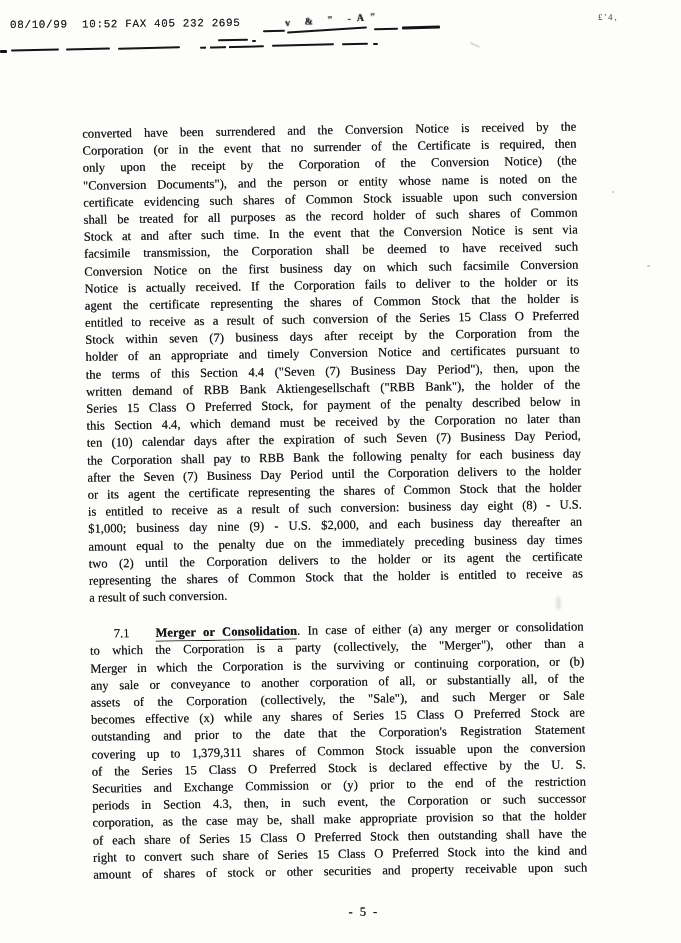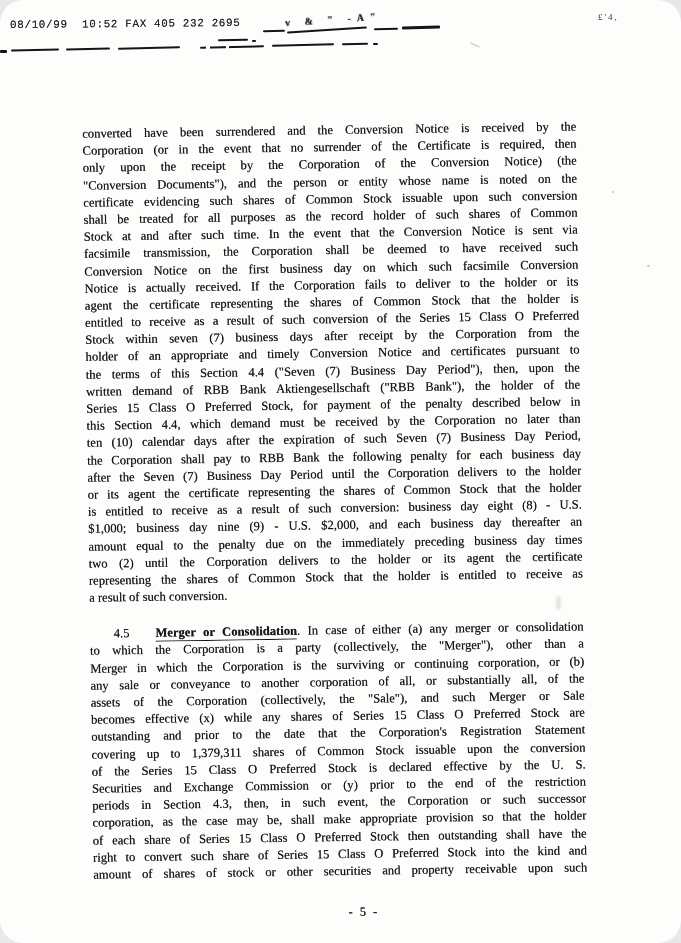--- a/index.html
+++ b/index.html
@@ -4,21 +4,20 @@
 <style>
   html, body { margin: 0; padding: 0; background: #e8e8e8; }
   .page {
     position: relative;
     width: 681px;
     height: 943px;
     background: #fdfdfc;
     overflow: hidden;
     font-family: "Liberation Serif", "DejaVu Serif", serif;
     color: #161616;
-    border-radius: 23px;
   }
   
   .fax-line {
     position: absolute;
     left: 10px; top: 18px;
     font-family: "Liberation Mono", "DejaVu Sans Mono", monospace;
     font-size: 11px;
     letter-spacing: 0.6px;
     color: #1f1f1f;
     white-space: pre;
@@ -152,21 +151,21 @@
         <div class="line">is entitled to receive as a result of such conversion: business day eight (8) - U.S.</div>
         <div class="line">$1,000; business day nine (9) - U.S. $2,000, and each business day thereafter an</div>
         <div class="line">amount equal to the penalty due on the immediately preceding business day times</div>
         <div class="line">two (2) until the Corporation delivers to the holder or its agent the certificate</div>
         <div class="line">representing the shares of Common Stock that the holder is entitled to receive as</div>
         <div class="line nojust">a result of such conversion.</div>
       </div>
 
     <div class="para para2">
       <div class="line heading-line">
-        <span class="sec-num">4.5</span><span class="sec-gap"></span><span class="sec-title">Merger or Consolidation</span><span>. In case of either (a) any merger or consolidation</span>
+        <span class="sec-num">7.1</span><span class="sec-gap"></span><span class="sec-title">Merger or Consolidation</span><span>. In case of either (a) any merger or consolidation</span>
       </div>
       <div>
           <div class="line">to which the Corporation is a party (collectively, the "Merger"), other than a</div>
           <div class="line">Merger in which the Corporation is the surviving or continuing corporation, or (b)</div>
           <div class="line">any sale or conveyance to another corporation of all, or substantially all, of the</div>
           <div class="line">assets of the Corporation (collectively, the "Sale"), and such Merger or Sale</div>
           <div class="line">becomes effective (x) while any shares of Series 15 Class O Preferred Stock are</div>
           <div class="line">outstanding and prior to the date that the Corporation's Registration Statement</div>
           <div class="line">covering up to 1,379,311 shares of Common Stock issuable upon the conversion</div>
           <div class="line">of the Series 15 Class O Preferred Stock is declared effective by the U. S.</div>

